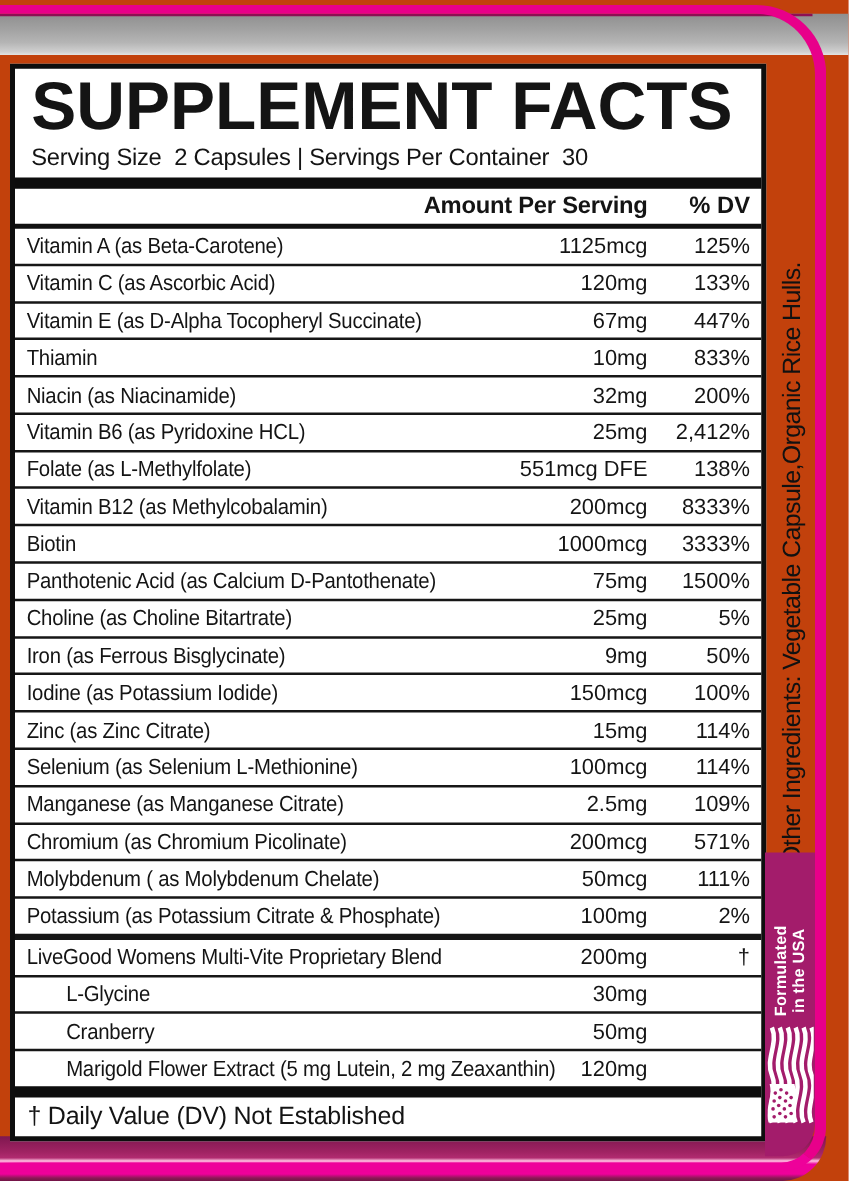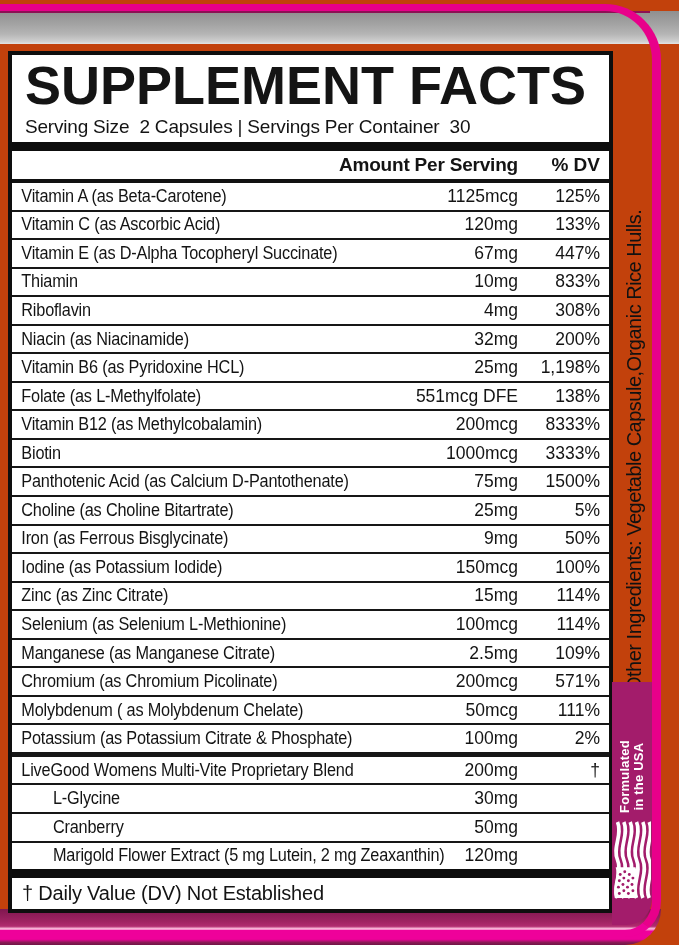--- a/index.html
+++ b/index.html
@@ -113,36 +113,31 @@
     <div class="c-amt">67mg</div>
     <div class="c-dv">447%</div>
   </div>
 
   <div class="row">
     <div class="c-name">Thiamin</div>
     <div class="c-amt">10mg</div>
     <div class="c-dv">833%</div>
   </div>
 
-  <div class="row">
-    <div class="c-name">Riboflavin</div>
-    <div class="c-amt">4mg</div>
-    <div class="c-dv">308%</div>
-  </div>
 
   <div class="row">
     <div class="c-name">Niacin (as Niacinamide)</div>
     <div class="c-amt">32mg</div>
     <div class="c-dv">200%</div>
   </div>
 
   <div class="row">
     <div class="c-name">Vitamin B6 (as Pyridoxine HCL)</div>
     <div class="c-amt">25mg</div>
-    <div class="c-dv">1,198%</div>
+    <div class="c-dv">2,412%</div>
   </div>
 
   <div class="row">
     <div class="c-name">Folate (as L-Methylfolate)</div>
     <div class="c-amt">551mcg DFE</div>
     <div class="c-dv">138%</div>
   </div>
 
   <div class="row">
     <div class="c-name">Vitamin B12 (as Methylcobalamin)</div>

